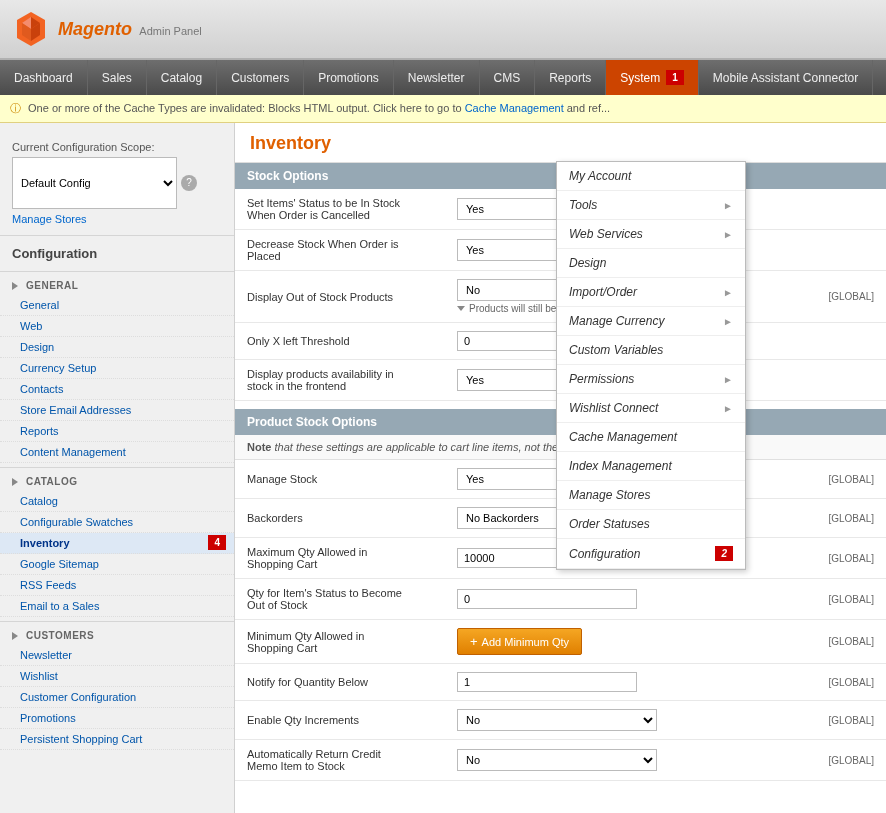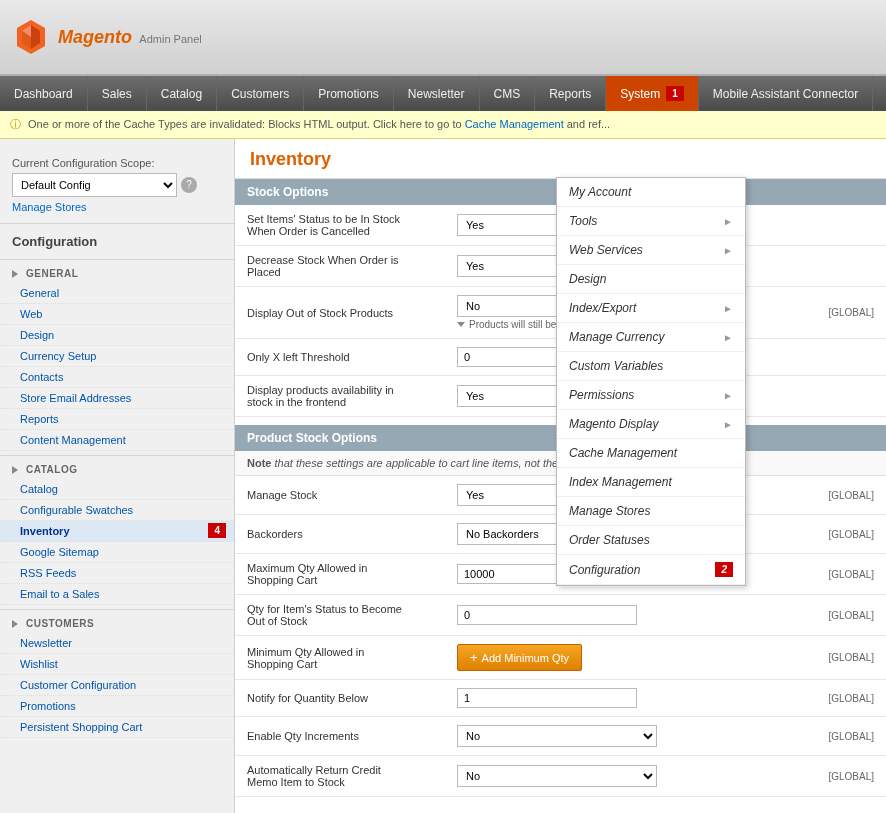--- a/index.html
+++ b/index.html
@@ -1,40 +1,40 @@
 <!DOCTYPE html>
 <html><head>
   <meta charset="utf-8">
   <style>
     * { box-sizing: border-box; margin: 0; padding: 0; }
     body { font-family: Arial, sans-serif; font-size: 12px; background: #f5f5f5; color: #333; width: 886px; }
 
     
-    .header { background: linear-gradient(to bottom, #e8e8e8, #d0d0d0); border-bottom: 2px solid #b0b0b0; display: flex; align-items: center; padding: 16px 10px; }
+    .header { background: linear-gradient(to bottom, #e8e8e8, #d0d0d0); border-bottom: 2px solid #b0b0b0; display: flex; align-items: center; padding: 8px 10px; }
     .logo { display: flex; align-items: center; gap: 6px; }
     .logo-text { font-size: 18px; font-weight: bold; color: #e06000; font-style: italic; }
 
     
     .nav { background: linear-gradient(to bottom, #6e6e6e, #4a4a4a); display: flex; align-items: stretch; }
     .nav-item { padding: 10px 14px; color: #eee; font-size: 12px; cursor: pointer; border-right: 1px solid #666; text-decoration: none; display: flex; align-items: center; }
     .nav-item.active { background: #cc4400; color: white; }
 
     
     .alert-bar { background: #ffffcc; border-bottom: 1px solid #e0d080; padding: 6px 10px; font-size: 11px; color: #555; }
     .alert-bar a { color: #0066cc; }
 
     
     .main-layout { display: flex; min-height: 700px; }
 
     
     .sidebar { width: 235px; background: #f0f0f0; border-right: 1px solid #d0d0d0; flex-shrink: 0; padding: 10px 0; }
     .scope-section { padding: 8px 12px 10px; border-bottom: 1px solid #d5d5d5; }
     .scope-label { font-size: 11px; color: #555; margin-bottom: 4px; }
     .scope-select-row { display: flex; align-items: center; gap: 4px; }
-    .scope-select { font-size: 11px; border: 1px solid #bbb; padding: 4px 4px; background: white; width: 165px; }
+    .scope-select { font-size: 11px; border: 1px solid #bbb; padding: 18px 4px; background: white; width: 165px; }
     .scope-info { width: 16px; height: 16px; background: #aaa; border-radius: 50%; color: white; font-size: 10px; text-align: center; line-height: 16px; cursor: pointer; }
     .manage-stores-link { color: #0066cc; font-size: 11px; margin-top: 4px; display: block; cursor: pointer; text-decoration: none; }
 
     .sidebar-section-title { font-size: 13px; font-weight: bold; color: #444; padding: 10px 12px 6px; }
     .sidebar-group-title { font-size: 10px; font-weight: bold; color: #666; padding: 8px 12px 4px; letter-spacing: 0.5px; border-top: 1px solid #d5d5d5; margin-top: 4px; display: flex; align-items: center; gap: 4px; }
     .sidebar-item { padding: 4px 12px 4px 20px; color: #0055aa; font-size: 11px; cursor: pointer; border-bottom: 1px dotted #ddd; }
     .sidebar-item.active { background: #dde8f5; font-weight: bold; color: #003388; }
 
     
     .content { flex: 1; padding: 0; background: white; position: relative; }
@@ -308,36 +308,36 @@
           <span class="arrow">►</span>
         </div>
         <div class="dropdown-item">
           <span>Web Services</span>
           <span class="arrow">►</span>
         </div>
         <div class="dropdown-item">
           <span>Design</span>
         </div>
         <div class="dropdown-item">
-          <span>Index/Export</span>
+          <span>Import/Order</span>
           <span class="arrow">►</span>
         </div>
         <div class="dropdown-item">
           <span>Manage Currency</span>
           <span class="arrow">►</span>
         </div>
         <div class="dropdown-item">
           <span>Custom Variables</span>
         </div>
         <div class="dropdown-item">
           <span>Permissions</span>
           <span class="arrow">►</span>
         </div>
         <div class="dropdown-item">
-          <span>Magento Display</span>
+          <span>Wishlist Connect</span>
           <span class="arrow">►</span>
         </div>
         <div class="dropdown-item">
           <span>Cache Management</span>
         </div>
         <div class="dropdown-item">
           <span>Index Management</span>
         </div>
         <div class="dropdown-item">
           <span>Manage Stores</span>

